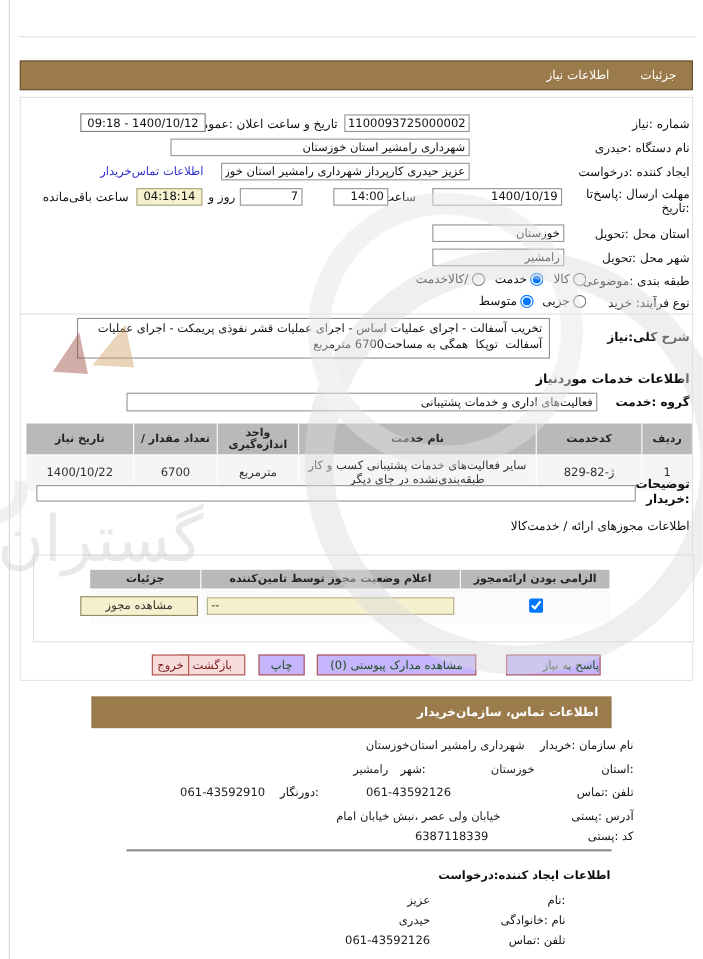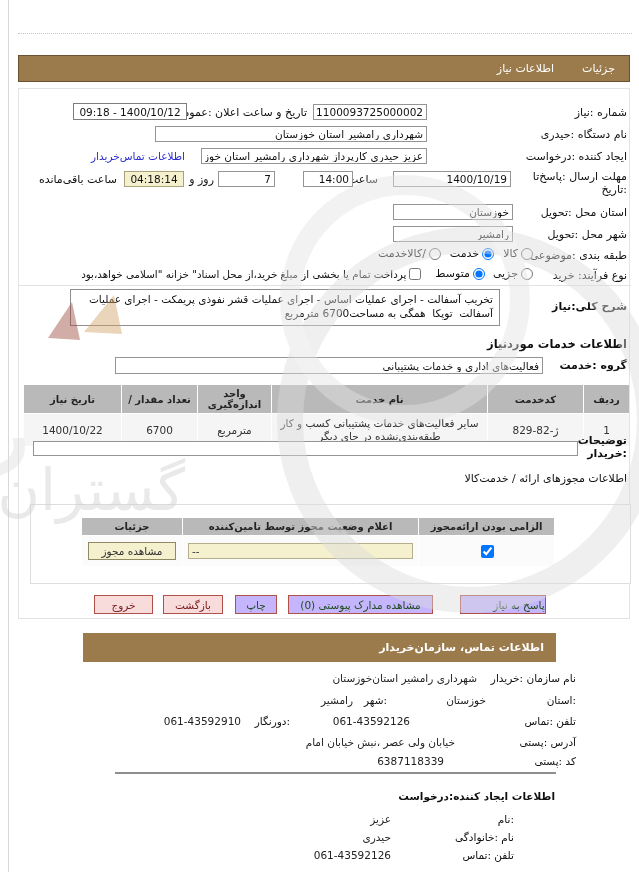--- a/index.html
+++ b/index.html
@@ -48,21 +48,21 @@
     font-family:"DejaVu Sans",sans-serif;font-size:10.5px;color:#111;
     direction:rtl;text-align:right;padding:2px 6px;line-height:14px;
   }
   table.grid{border-collapse:separate;border-spacing:1px;position:absolute;table-layout:fixed;}
   table.grid th{background:#b9b9b9;color:#242424;font-weight:bold;font-size:10px;padding:3px 2px;}
   table.grid td{background:#f5f5f5;color:#333;font-size:10.5px;text-align:center;padding:3px 2px;line-height:13px;}
   .permits-panel{right:8px;top:504px;width:601px;height:80px;border:1px solid #dedede;background:#fff;box-sizing:border-box;}
   .creambtn{
     position:static;box-sizing:border-box;background:#f5f0cd;border:1px solid #8f8a62;
     font-family:"DejaVu Sans",sans-serif;font-size:10.5px;color:#333;
-    height:18px;width:88px;cursor:pointer;
+    height:18px;width:107px;cursor:pointer;
   }
   .creaminput{
     box-sizing:border-box;background:#f5f0cd;border:1px solid #b5b08a;height:16px;width:225px;
     font-family:"DejaVu Sans",sans-serif;font-size:10.5px;color:#333;
     direction:ltr;text-align:left;padding:0 3px;
   }
   .btn{
     position:absolute;box-sizing:border-box;height:19px;
     border:1px solid #b05048;font-family:"DejaVu Sans",sans-serif;font-size:10.5px;
     cursor:pointer;padding:0;
@@ -142,24 +142,20 @@
 
   <span class="lbl" style="top:269px;right:12px;">نوع فرآیند: خرید</span>
   <div class="optgroup" style="top:267px;right:106px;gap:8px;">
     <span class="opt">
       <input type="radio" name="proc" style="">
       <span>جزیی</span>
     </span>
     <span class="opt">
       <input type="radio" name="proc" checked="" style="">
       <span>متوسط</span>
-    </span>
-    <span class="opt" style="margin-right:6px;">
-      <input type="checkbox" style="">
-      <span style="font-size:10.3px;">پرداخت تمام یا بخشی از مبلغ خرید،از محل اسناد" خزانه "اسلامی خواهد،بود</span>
     </span>
   </div>
 
   <div class="abs sep"></div>
 
   <span class="lbl b" style="top:300px;right:12px;">شرح کلی:نیاز</span>
   <textarea class="desc" style="top: 289px; right: 139px; width: 430px; height: 37px;" readonly="">تخریب آسفالت - اجرای عملیات اساس - اجرای عملیات قشر نفوذی پریمکت - اجرای عملیات آسفالت  توپکا  همگی به مساحت6700 مترمربع</textarea>
 
   <span class="lbl b" style="top:337px;right:12px;font-size:11.5px;">اطلاعات خدمات موردنیاز</span>
 
@@ -231,21 +227,21 @@
           <button class="creambtn">مشاهده مجوز</button>
         </td>
       </tr>
     </tbody>
   </table>
 
   <button class="btn green" style="top:595px;right:93px;width:86px;padding-left:32px;">پاسخ به نیاز</button>
   <button class="btn green" style="top:595px;right:206px;width:145px;">مشاهده مدارک پیوستی (0)</button>
   <button class="btn green" style="top:595px;right:362px;width:42px;">چاپ</button>
   <button class="btn pink" style="top:595px;right:416px;width:60px;">بازگشت</button>
-  <button class="btn pink" style="top:595px;right:486px;width:59px;">خروج</button>
+  <button class="btn pink" style="top:595px;right:467px;width:34px;">خروج</button>
 
   <div class="bar2" style="background:#9b7a4b;">
     <span>اطلاعات تماس، سازمان‌خریدار</span>
   </div>
 
   <span class="kv-label" style="top:672px;right:63px;">نام سازمان :خریدار</span>
   <span class="kv-value" style="top:672px;right:162px;">شهرداری رامشیر استان‌خوزستان</span>
 
   <span class="kv-label" style="top:694px;right:63px;">:استان</span>
   <span class="kv-value" style="top:694px;right:153px;">خوزستان</span>

